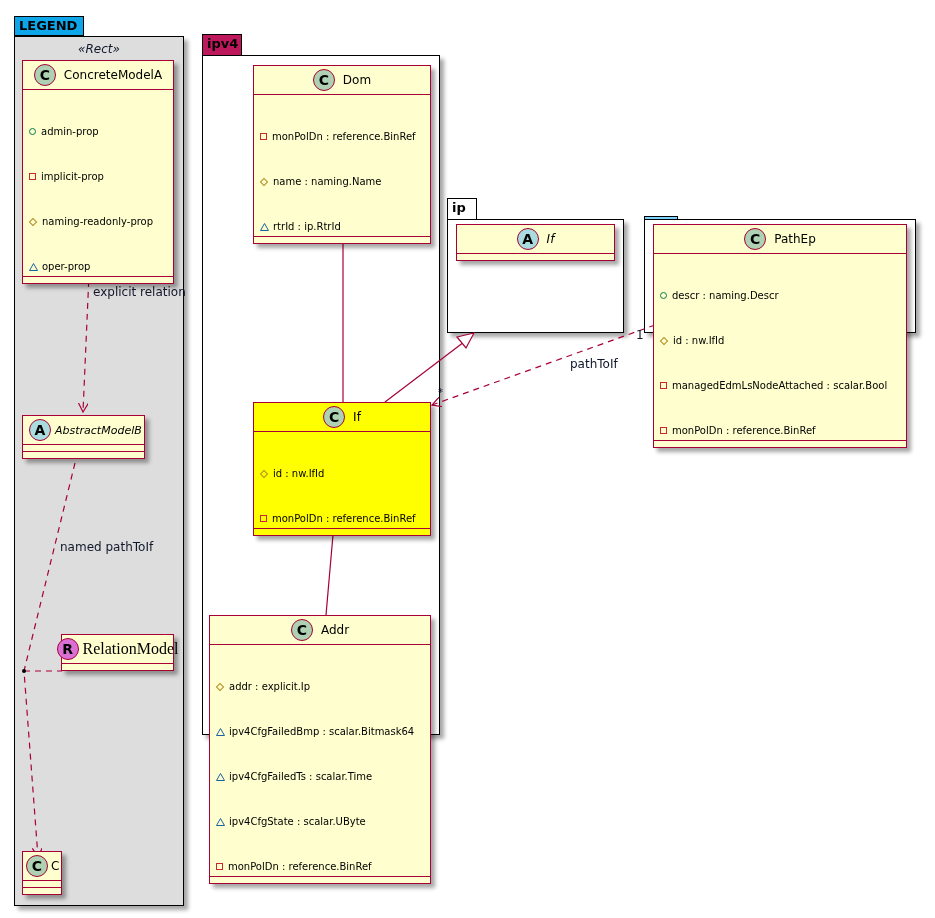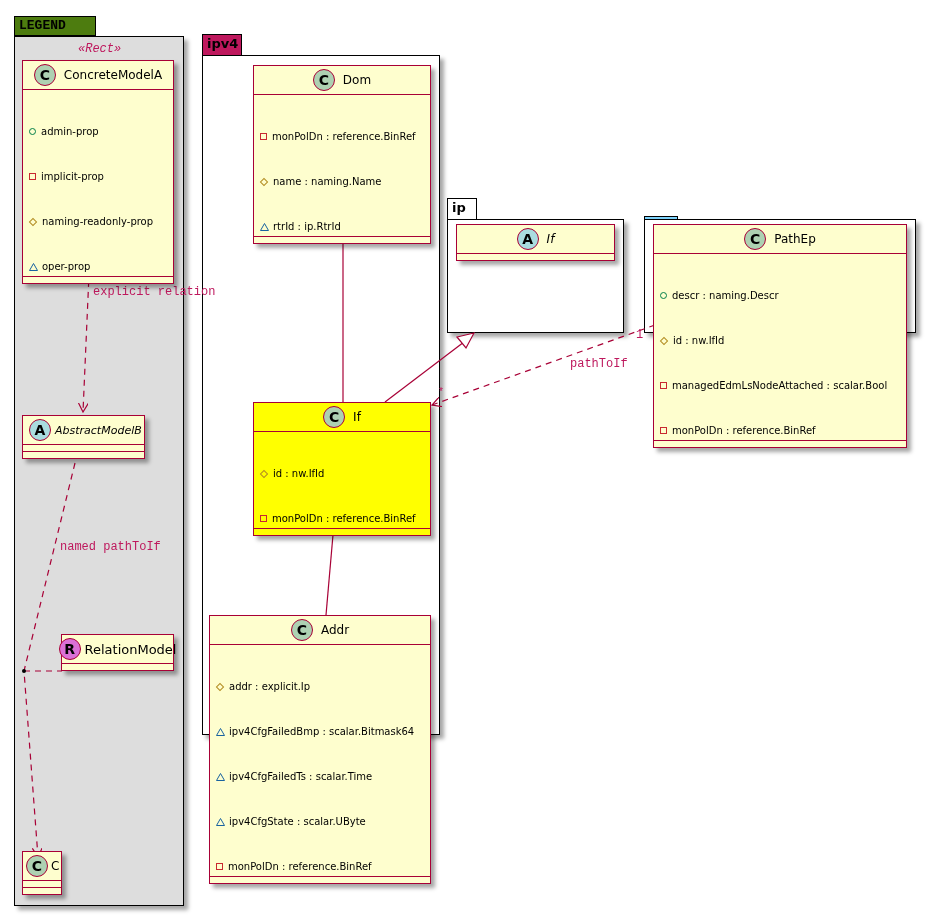--- a/index.html
+++ b/index.html
@@ -19,27 +19,27 @@
   .circ.R { background:#DA70D6; }
   .sec { border-top:1.5px solid #A80036; padding:3px 6px; font-size:10px; line-height:13px; }
   .sec.empty { height:6px; padding:0; }
   .attr { display:flex; align-items:center; gap:5px; white-space:nowrap;margin-top:32px; }
   .vis { width:8px; height:8px; display:inline-block; flex:0 0 auto; position:relative; }
   .vis.public { border:1px solid #038048; border-radius:50%; box-sizing:border-box; width:7px; height:7px; }
   .vis.private { border:1px solid #C82930; box-sizing:border-box; width:7px; height:7px; }
   .vis.protected { border:1px solid #B38D22; box-sizing:border-box; width:6px; height:6px; transform:rotate(45deg); margin:1px; }
   .vis.package svg { display:block; }
   .italic { font-style:italic; }
-  .lbl { position:absolute; font-size:12px; color:#be185d; white-space:nowrap;font-family:Liberation Mono, monospace; }
+  .lbl { position:absolute; font-size:12px; color:#0f172a; white-space:nowrap; }
   svg.edges { position:absolute; left:0; top:0; }
 </style>
 </head>
 <body>
 
-<div class="pkg-tab" style="left:14px;top:16px;height:20px;width:82px;background:#4d7c0f;font-family:Liberation Mono, monospace;">LEGEND</div>
+<div class="pkg-tab" style="left:14px;top:16px;height:20px;width:70px;background:#0ea5e9;">LEGEND</div>
 <div class="pkg shadow" style="left:14px;top:36px;width:170px;height:870px;background:#DDDDDD;"></div>
 <div class="lbl italic" style="left:78px;top:42px;">«Rect»</div>
 
 <div class="pkg-tab" style="left:202px;top:34px;height:22px;width:40px;background:#be185d;">ipv4</div>
 <div class="pkg shadow" style="left:202px;top:55px;width:238px;height:680px;background:#fff;"></div>
 
 <div class="pkg-tab" style="left:447px;top:198px;height:22px;width:30px;background:#fff;">ip</div>
 <div class="pkg shadow" style="left:447px;top:219px;width:177px;height:114px;background:#fff;"></div>
 
 <div class="pkg-tab" style="left:644px;top:216px;height:23px;width:34px;background:#7dd3fc;">nw</div>
@@ -111,21 +111,21 @@
       <span class="circ A">A</span>
       <span class="italic" style="font-size:11px;">AbstractModelB</span>
     </div>
   <div class="sec empty"></div>
   <div class="sec empty"></div>
 </div>
 
 <div class="cls shadow" style="left:61px;top:634px;width:113px;">
   <div class="cls-head" style="gap:4px;">
       <span class="circ R">R</span>
-      <span style="font-size:13px;">RelationModel</span>
+      <span style="font-size:16px;font-family:Liberation Serif, serif;">RelationModel</span>
     </div>
   <div class="sec empty"></div>
 </div>
 
 <div class="cls shadow" style="left:22px;top:851px;width:40px;">
   <div class="cls-head" style="gap:3px;padding:3px 3px;justify-content:flex-start;">
       <span class="circ C">C</span>
       <span>C</span>
     </div>
   <div class="sec empty"></div>

